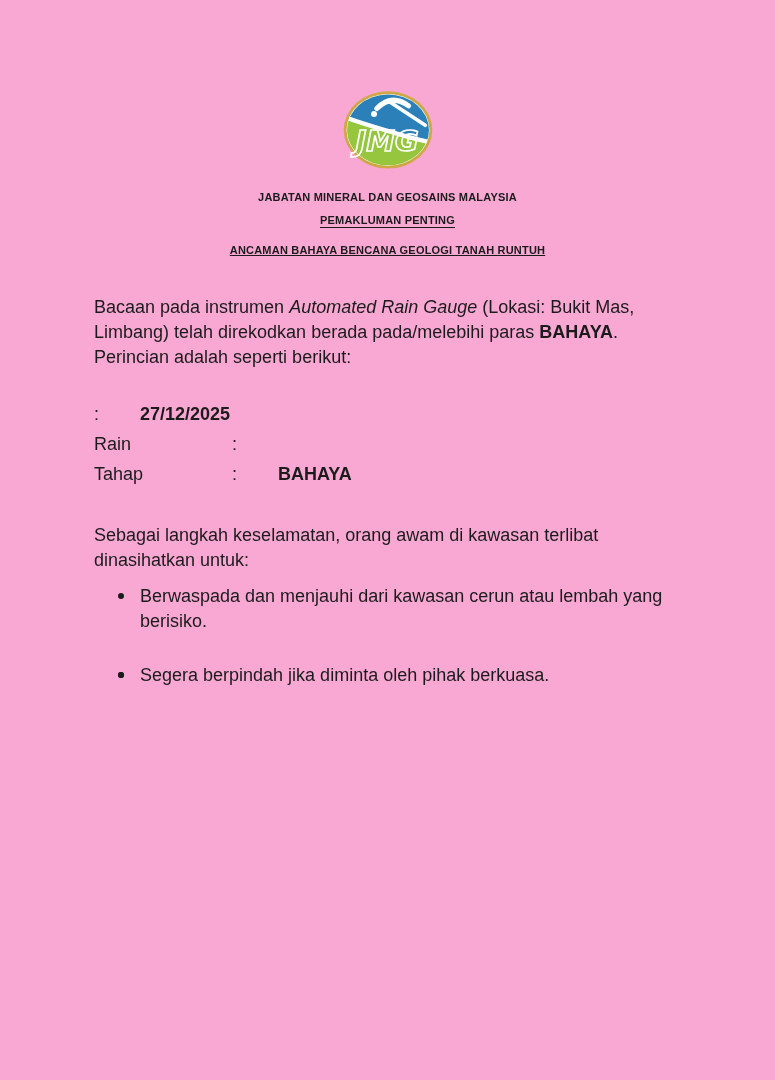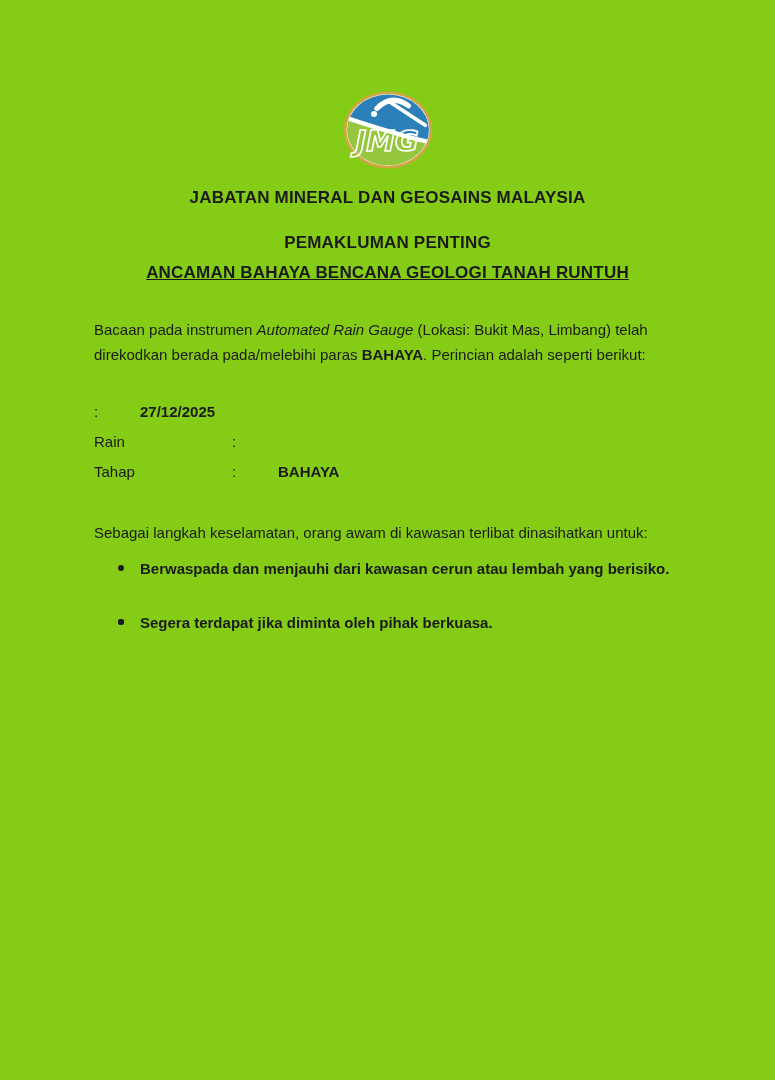--- a/index.html
+++ b/index.html
@@ -1,65 +1,64 @@
 <!DOCTYPE html>
 <html><head>
 <meta charset="utf-8">
 <style>
   * { margin: 0; padding: 0; box-sizing: border-box; }
   html, body { background: #ffffff; }
   .page {
     position: relative;
     width: 775px;
     height: 1080px;
-    background: #84cc16;
+    background: #f9a8d4;
     font-family: "Liberation Sans", sans-serif;
     color: #1b1b1b;
     overflow: hidden;
   }
   .logo-wrap {
     padding-top: 88px;
     display: flex;
     justify-content: center;
   }
   .logo-wrap svg { width: 96px; height: 82px; }
   .headings { text-align: center; }
   .h-line {
-    font-size: 17px;
+    font-size: 11px;
     font-weight: bold;
     letter-spacing: 0.2px;
     line-height: 17px;
   }
   .h1 { margin-top: 19px; }
-  .h2 { margin-top: 28px; text-underline-offset: 3px; }
+  .h2 { margin-top: 6px; text-decoration: underline; text-underline-offset: 3px; }
   .h3 { margin-top: 13px; text-decoration: underline; }
   .content {
     margin: 14px 94px;
-    font-size: 15px;
+    font-size: 18px;
     line-height: 25px;
   }
   .intro { margin-top: 36px; width: 590px; }
   .italic { font-style: italic; }
   .bold { font-weight: bold; }
   .details { margin-top: 32px; }
   .detail-row { display: flex; line-height: 25px; margin-bottom: 5px; }
   .detail-label { width: 138px; }
   .detail-sep { width: 46px; }
   .detail-value { flex: 1; font-weight: bold; }
   .advisory-intro { margin-top: 36px; }
   ul.advisory {
     list-style: none;
     margin-top: 11px;
     width: 596px;
   }
   ul.advisory li {
     position: relative;
     padding-left: 46px;
     margin-bottom: 29px;
-    font-weight: bold;
   }
   ul.advisory li .bullet {
     position: absolute;
     left: 24px;
     top: 9px;
     width: 6px;
     height: 6px;
     border-radius: 50%;
     background: #1b1b1b;
   }
@@ -111,17 +110,17 @@
         <span class="detail-sep">:</span>
         <span class="detail-value bold">BAHAYA</span>
       </div>
     </div>
 
     <p class="advisory-intro">Sebagai langkah keselamatan, orang awam di kawasan terlibat dinasihatkan untuk:</p>
 
     <ul class="advisory">
       <li><span class="bullet"></span><span>Berwaspada dan menjauhi dari kawasan cerun atau lembah yang berisiko.</span></li>
       <li><span class="bullet"></span></li>
-      <li><span class="bullet"></span><span>Segera terdapat jika diminta oleh pihak berkuasa.</span></li>
+      <li><span class="bullet"></span><span>Segera berpindah jika diminta oleh pihak berkuasa.</span></li>
     </ul>
 
   </div>
 </div>
 
 </body></html>

